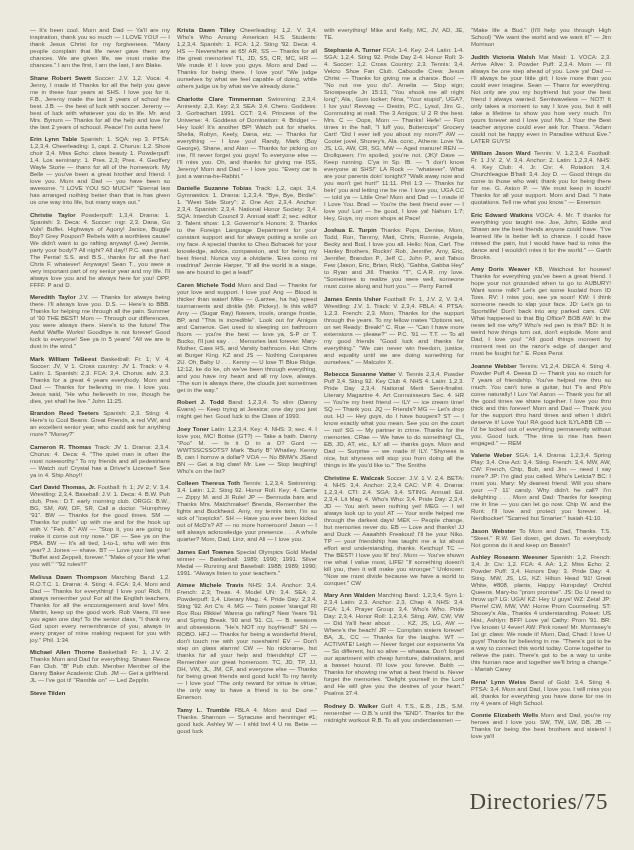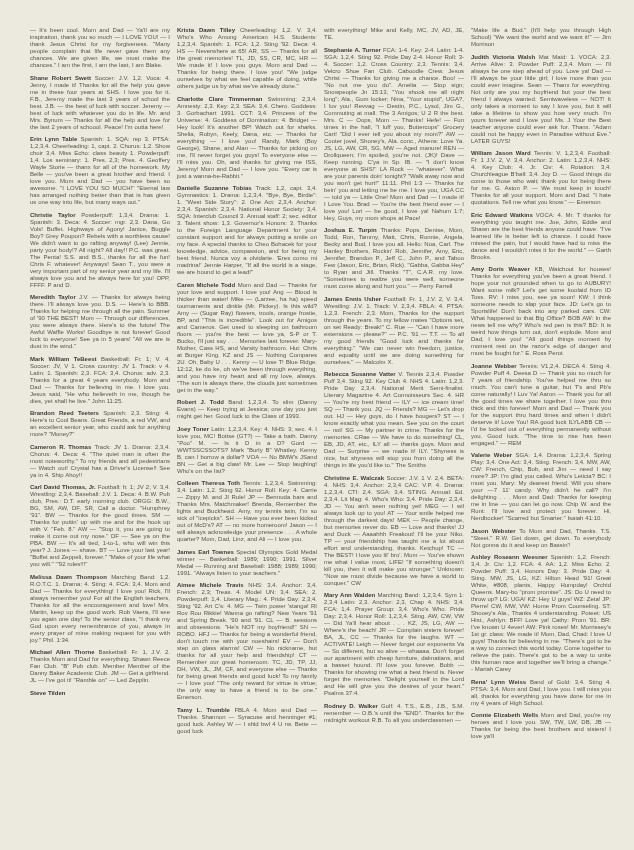--- a/index.html
+++ b/index.html
@@ -89,13 +89,14 @@
         <p class="entry"><span class="entry-name">Eric Edward Watkins</span><span class="entry-text">VOCA: 4. Mr. T thanks for everything you taught me. Joe, John, Eddie and Shawn are the best friends anyone could have. "I've learned life is better left to chance. I could have missed the pain, but I would have had to miss the dance and I wouldn't miss it for the world." — Garth Brooks.</span></p>
         <p class="entry"><span class="entry-name">Amy Doris Weaver</span><span class="entry-text">KB, Watchout for houses! Thanks for everything you've been a great friend. I hope your not grounded when to go to AUBURY! Want some milk? Let's get some koolaid from ID Toss. RV: I miss you, see ya soon! KW: I think someone needs to slap your face. JD: Let's go to Sportslife! Don't back into any parked cars. CW: What happened to that Big Office? BOB AW: In the news tell me why? Who's red pen is this? BD: It is weird how things turn out, don't explode. Mom and Dad, I love you! "All good things moment by moment rest on the razor's edge of danger and must be fought for." E. Ross Perot</span></p>
         <p class="entry"><span class="entry-name">Joanne Webber</span><span class="entry-text">Tennis: V1,2,4. DECA 4. Sting 4. Powder Puff 4. Deesa D — Thank you so much for 7 years of friendship. You've helped me thru so much. You can't tune a guitar, but T's and Pb's come naturally! I Luv Ya! Aaron — Thank you for all the good times we share together. I love you thru thick and thin forever! Mom and Dad — Thank you for the support thru hard times and when I didn't deserve it! Love You! RA good luck ILYLABB CB — I'd be locked out of everything permanently without you. Good luck. "The time to rise has been engaged." — REM</span></p>
         <p class="entry"><span class="entry-name">Valerie Weber</span><span class="entry-text">SGA: 1,4. Drama: 1,2,3,4. Spring Play: 3,4. One Act: 3,4. Sting. French: 3,4. MW, AW, CW: French, Chip, Bob, and Jim — need I say more? JP: I'm glad you called. Who's Leticia? BC: I must you. Mary: My dearest friend. Will you share your —7 11' candy. Why didn't he call? I'm delighting . . . Mom and Dad: Thanks for keeping me in line — you can let go now. Chip W. and the Runt: I'll love and protect you forever. Hi, Nerdbocker! "Scarred but Smarter." Isaiah 41:10.</span></p>
         <p class="entry"><span class="entry-name">Jason Webster</span><span class="entry-text">To Mom and Dad, Thanks. T.S. "Skeet." R.W. Get down, get down. To everybody Not gonna do it and keep on Bassin'!</span></p>
         <p class="entry"><span class="entry-name">Ashley Roseann Weesner</span><span class="entry-text">Spanish: 1,2. French: 3,4. Jr. Civ: 1,2. FCA: 4. AA: 1,2. Miss Echo: 2. Powder Puff: 3,4. Honors Day: 3. Pride Day: 4. Sting. MW, JS, LG, KZ: Hilton Head '91! Great White, #808, plants, Happy Humpday! Orchid Queens. Mary-bo "prom promise". JS: Do U need to throw up? LG: UGA! KZ: Hey U guys! WZ: Zeta! JP: Pierre! CW, MW, VW: Home Prom Counseling. ST: Shooey's Ala., Thanks 4 understanding. Poteet: US Hist., Ashlyn: BFF! Love ya! Cathy: Prom '91. BR: I've known U 4ever! AW: Pink roses! Mr. Morrissey's 1st gr. class: We made it! Mom, Dad, Chad: I love U guys! Thanks for believing in me. "There's got to be a way to connect this world today. Come together to relieve the pain. There's got to be a way to unite this human race and together we'll bring a change." - Mariah Carey</span></p>
         <p class="entry"><span class="entry-name">Rena' Lynn Weiss</span><span class="entry-text">Band of Gold: 3,4. Sting 4. PTSA: 3,4. Mom and Dad, I love you. I will miss you all, thanks for everything you have done for me in my 4 years of High School.</span></p>
         <p class="entry"><span class="entry-name">Connie Elizabeth Wells</span><span class="entry-text">Mom and Dad, you're my heroes and I love you. SW, TW, LW, DB, JB — Thanks for being the best brothers and sisters! I love ya'll</span></p>
       </div>
   </div>
+  <div class="footer">Directories/75</div>
 </div>
 
 </body></html>

